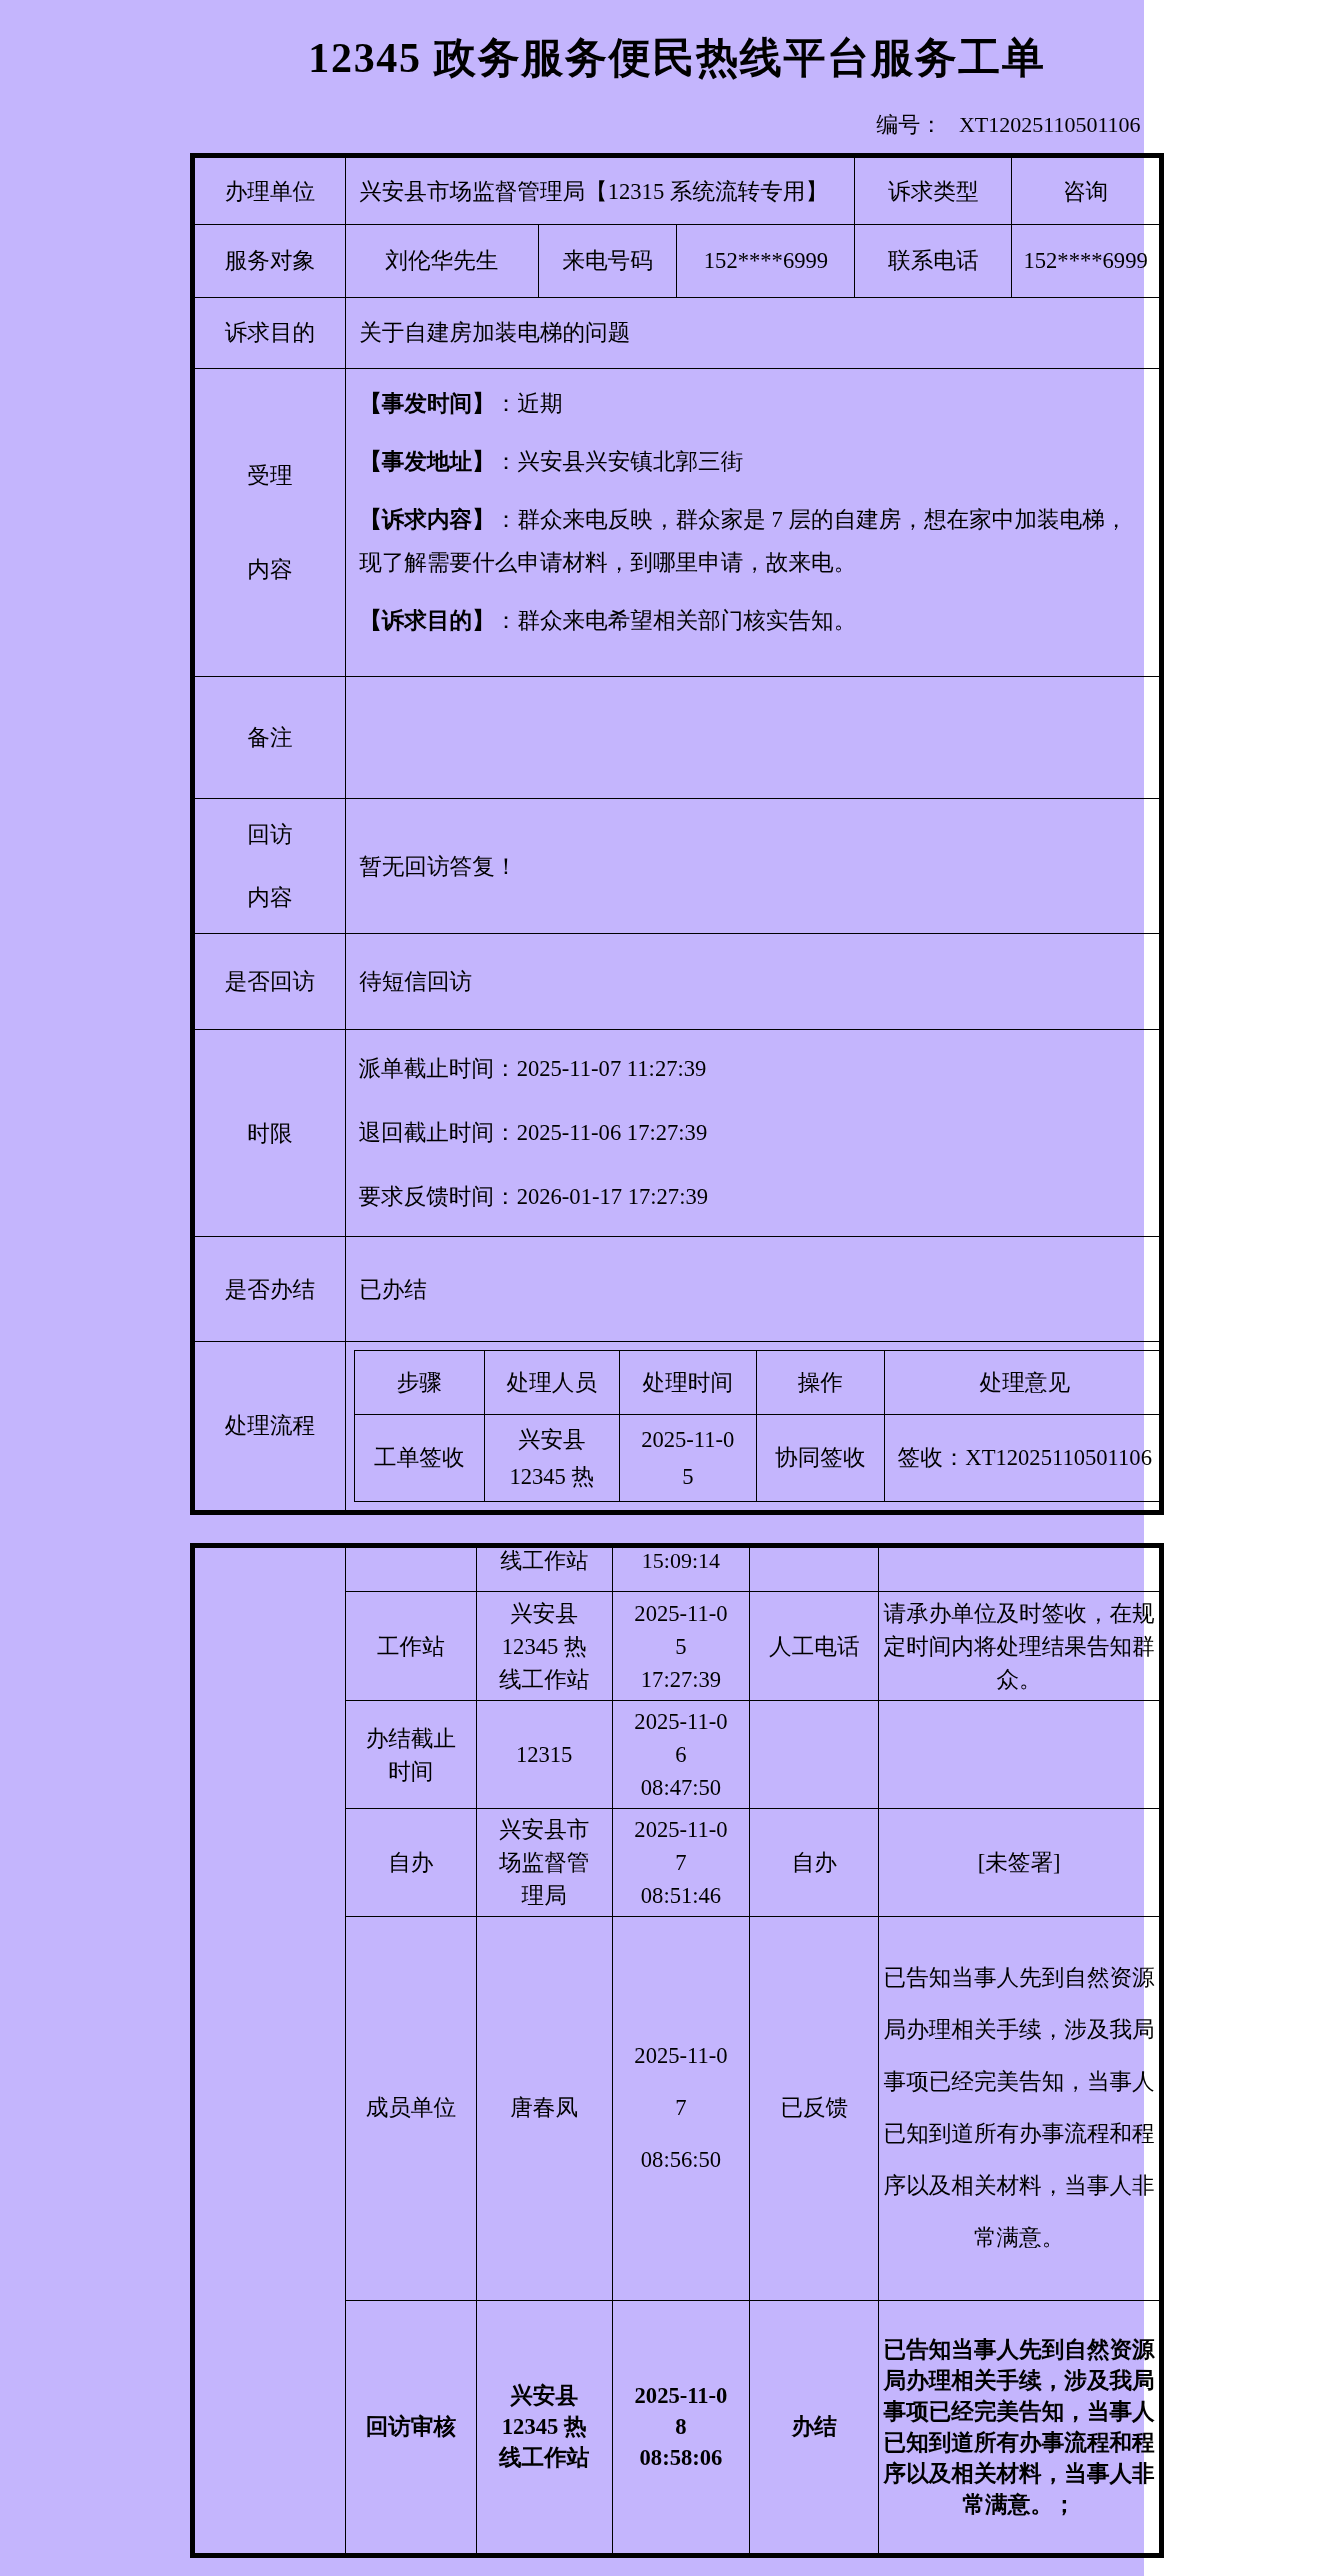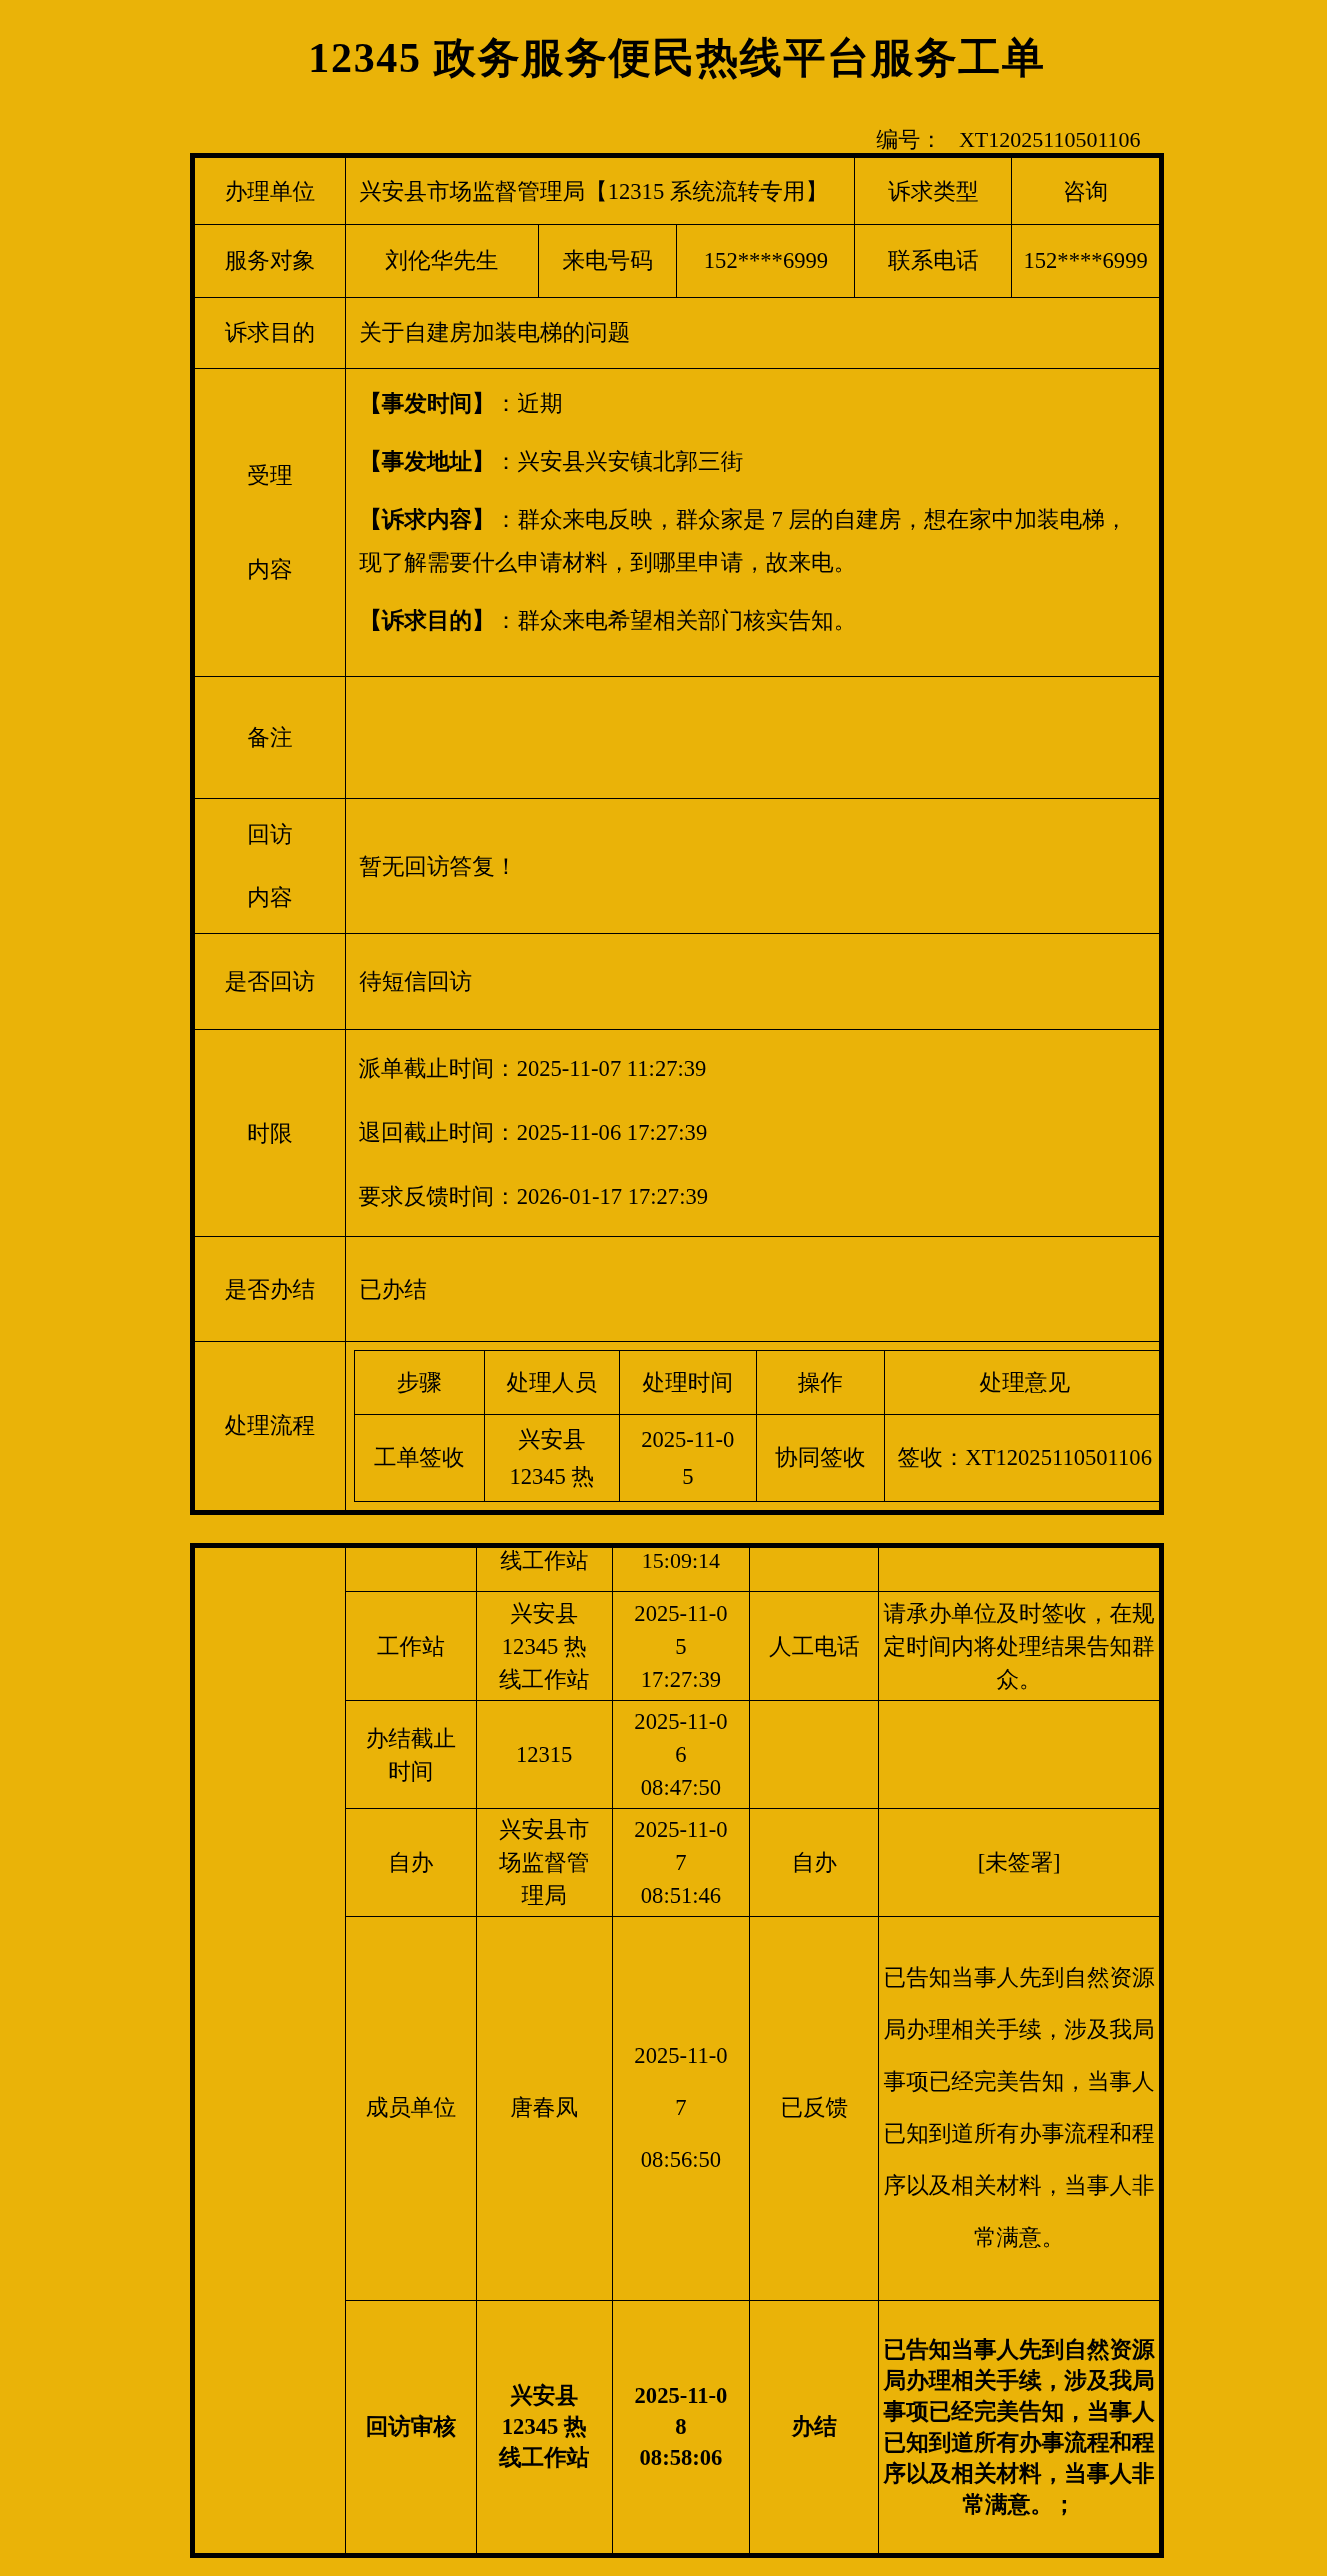--- a/index.html
+++ b/index.html
@@ -1,20 +1,20 @@
 <!DOCTYPE html>
 <html style="font-size:13.4px"><head>
 <meta charset="utf-8">
 <style>
   html,body{margin:0;padding:0;background:#fff;}
-  .sheet{position:relative;width:1327px;height:2576px;background:#eab308;
+  .sheet{position:relative;width:1144px;height:2576px;background:#c4b5fd;
          font-family:"Liberation Serif","DejaVu Serif",serif;color:#000;font-size:22.6px;}
   .title{position:absolute;left:190px;top:30px;width:974px;text-align:center;
          font-size:42px;font-weight:bold;letter-spacing:1.7px;}
-  .serial{position:absolute;left:190px;top:125px;width:974px;box-sizing:border-box;
+  .serial{position:absolute;left:190px;top:110px;width:974px;box-sizing:border-box;
           text-align:right;padding-right:23.4px;font-size:22px;}
   .serial .lbl{margin-right:16.7px;}
   table{border-collapse:collapse;table-layout:fixed;}
   .t1{position:absolute;left:190px;top:153px;width:974px;height:1362px;
       border:5.9px solid #000;}
   .t2{position:absolute;left:190px;top:1543px;width:974px;height:1015px;
       border:5.9px solid #000;}
   td,th{border:1.7px solid #000;font-weight:normal;vertical-align:middle;
         overflow:hidden;word-break:break-all;}
   .lab{text-align:center;}

